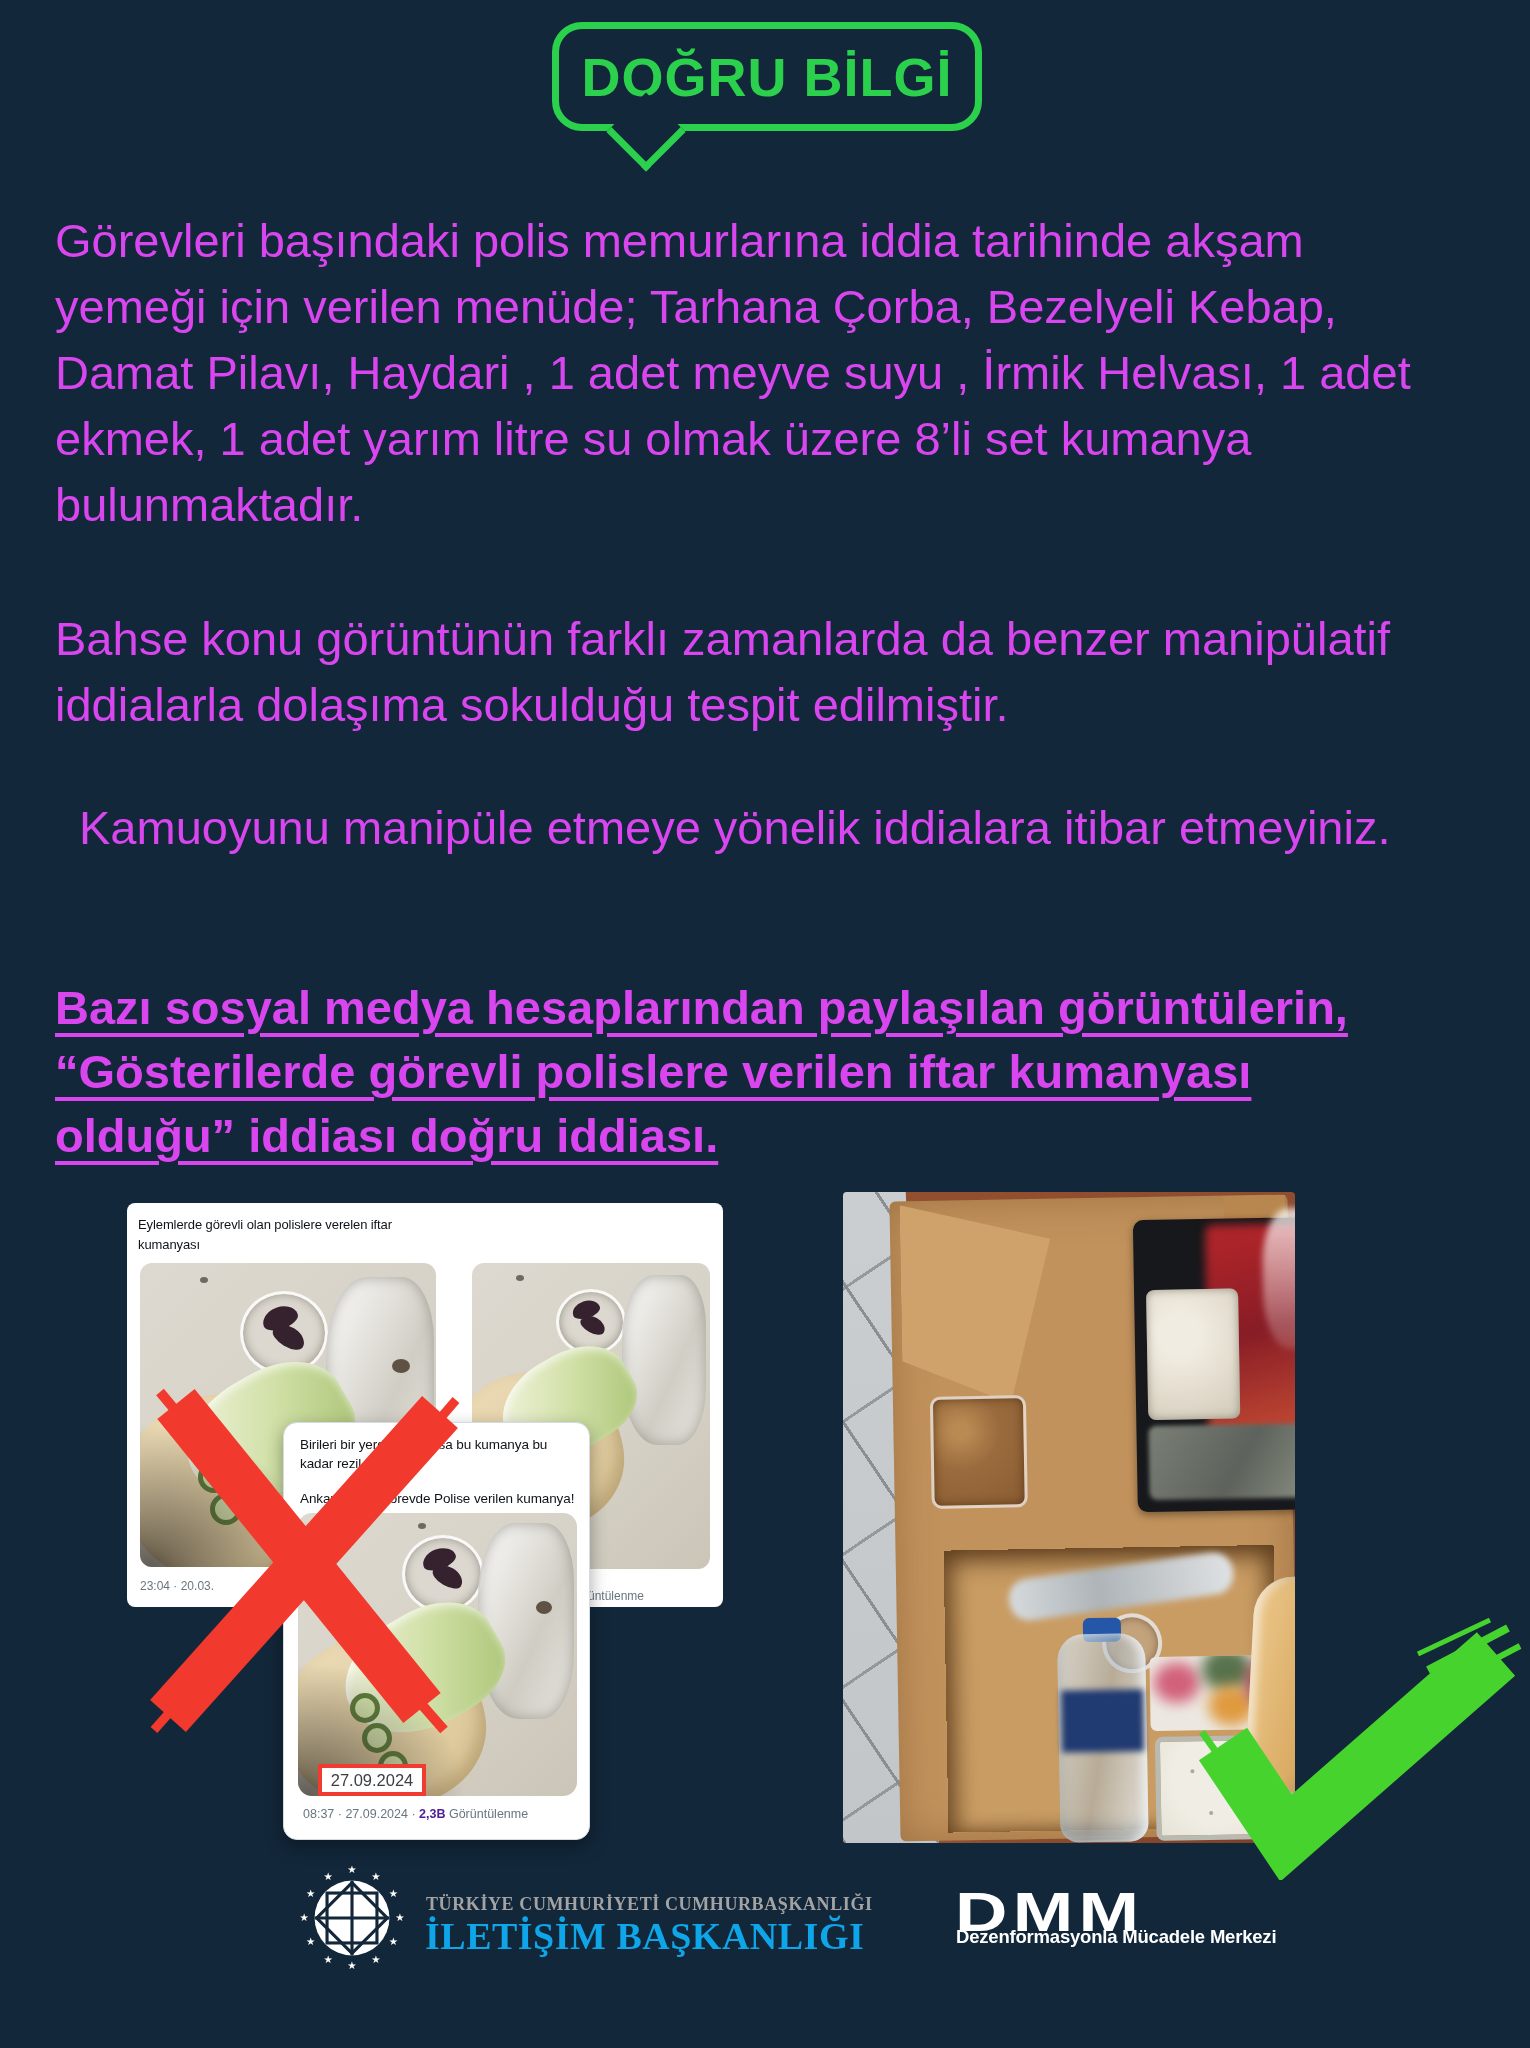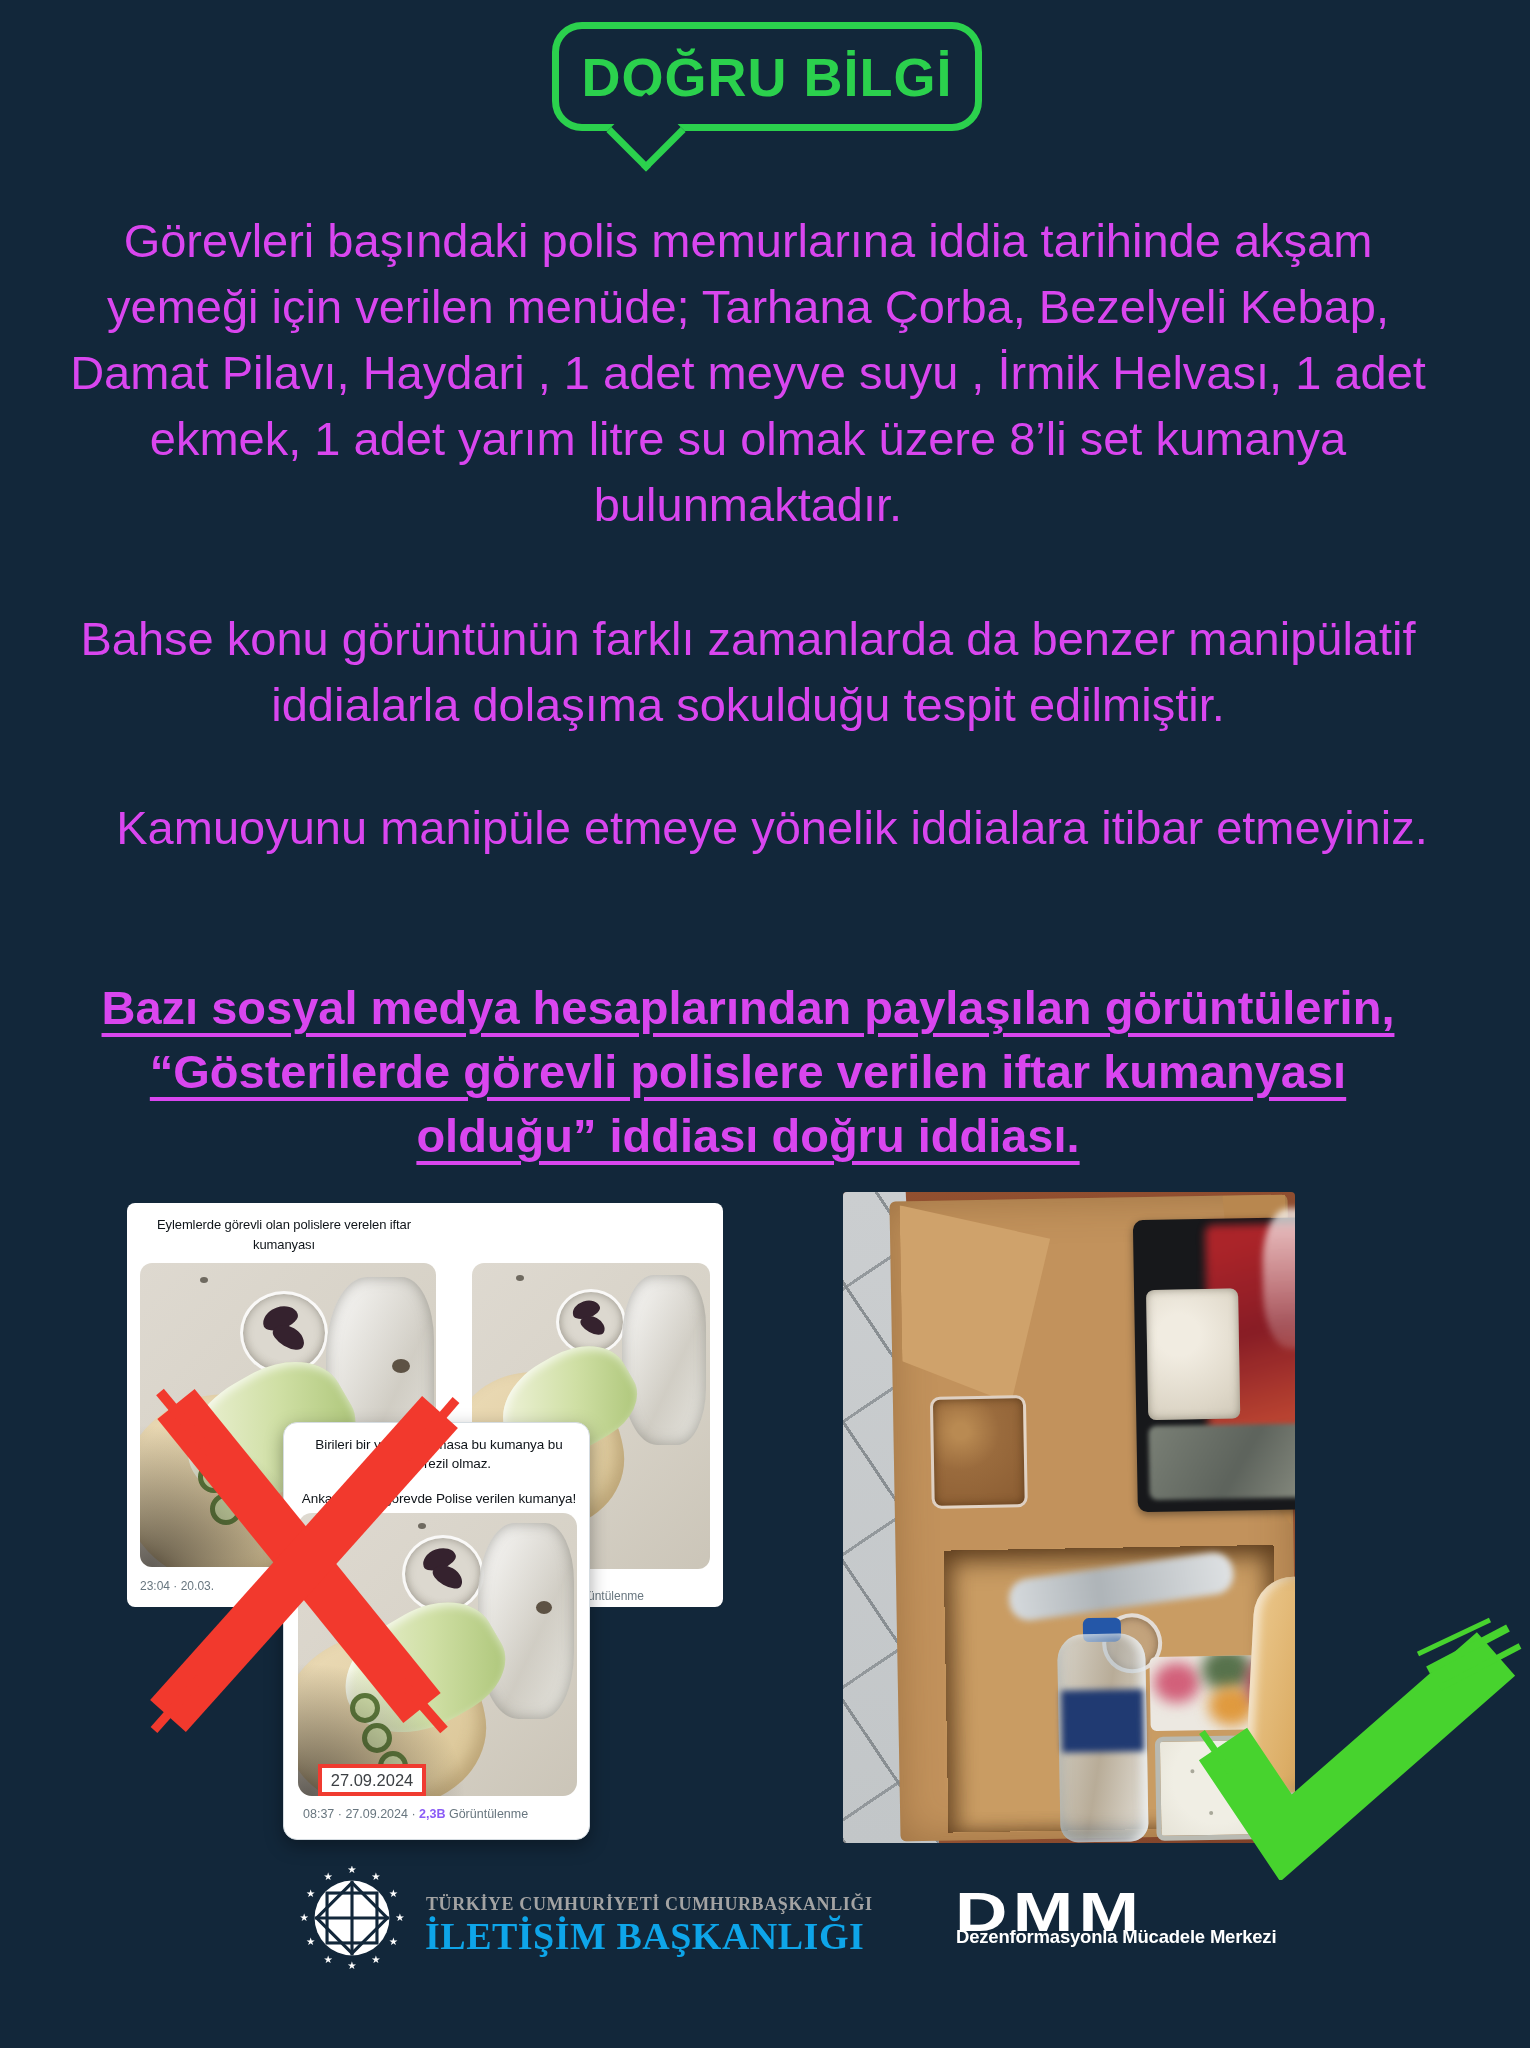--- a/index.html
+++ b/index.html
@@ -1,17 +1,17 @@
 <!DOCTYPE html>
 <html style="--page-bg: #12273a; --badge-green: #2bd14d; --check-green: #47d32e; --x-red: #f2392d; --date-red: #f03b30; --link-blue: #3b94d9;"><head>
 <meta charset="utf-8">
 <style>
   html,body{margin:0;padding:0;}
   body{font-family:"Liberation Sans",sans-serif;background:#0b1c29;}
-  .canvas{position:relative;width:1530px;height:2048px;background:var(--page-bg,#12273a);overflow:hidden;text-align:center;}
+  .canvas{position:relative;width:1530px;height:2048px;background:var(--page-bg,#12273a);overflow:hidden;}
 
   
   .badge{position:absolute;left:552px;top:22px;width:430px;height:109px;
     border:7px solid var(--badge-green);border-radius:30px;box-sizing:border-box;
     display:flex;align-items:center;justify-content:center;}
   .badge-label{color:var(--badge-green);font-size:54px;font-weight:800;letter-spacing:1px;white-space:nowrap;}
   .badge-tail{position:absolute;left:618px;top:104px;width:56px;height:56px;background:var(--page-bg);
     border-right:7px solid var(--badge-green);border-bottom:7px solid var(--badge-green);
     transform:rotate(45deg);box-sizing:border-box;}
 
@@ -48,21 +48,21 @@
     background:radial-gradient(ellipse at 5% 100%,rgba(35,30,25,.65),rgba(35,30,25,0) 60%);}
 
   
   .overlay-card{position:absolute;left:283px;top:1422px;width:307px;height:418px;background:#fff;
     border:1px solid #d5dce1;border-radius:14px;box-shadow:0 6px 18px rgba(0,0,0,.35);box-sizing:border-box;}
   .overlay-text{position:absolute;left:16px;width:278px;color:#0f1419;font-size:13.5px;line-height:19px;letter-spacing:-0.1px;}
   .date-box{position:absolute;left:34px;top:341px;width:108px;height:32px;background:#fff;
     border:4px solid var(--date-red);box-sizing:border-box;display:flex;align-items:center;justify-content:center;
     color:#3c4044;font-size:16.5px;}
   .overlay-stats{position:absolute;left:19px;top:384px;color:#68767f;font-size:12.5px;white-space:nowrap;}
-  .overlay-stats b{color:#8b5cf6;}
+  .overlay-stats b{color:#4c1d95;}
 
   
   .fact-photo{position:absolute;left:843px;top:1192px;width:452px;height:651px;border-radius:4px;overflow:hidden;
     background:linear-gradient(160deg,#93502f 0%,#8a4a30 40%,#9c5a36 75%,#7c3f28 100%);}
   .tiles{position:absolute;left:0;top:0;width:165px;height:651px;
     background:
       repeating-linear-gradient(56deg,rgba(130,136,140,.9) 0 3px,rgba(0,0,0,0) 3px 78px),
       repeating-linear-gradient(-34deg,rgba(130,136,140,.75) 0 3px,rgba(0,0,0,0) 3px 110px),
       linear-gradient(#cbced0,#c2c6c8);
     clip-path:polygon(0 0,38% 0,58% 100%,0 100%);}

